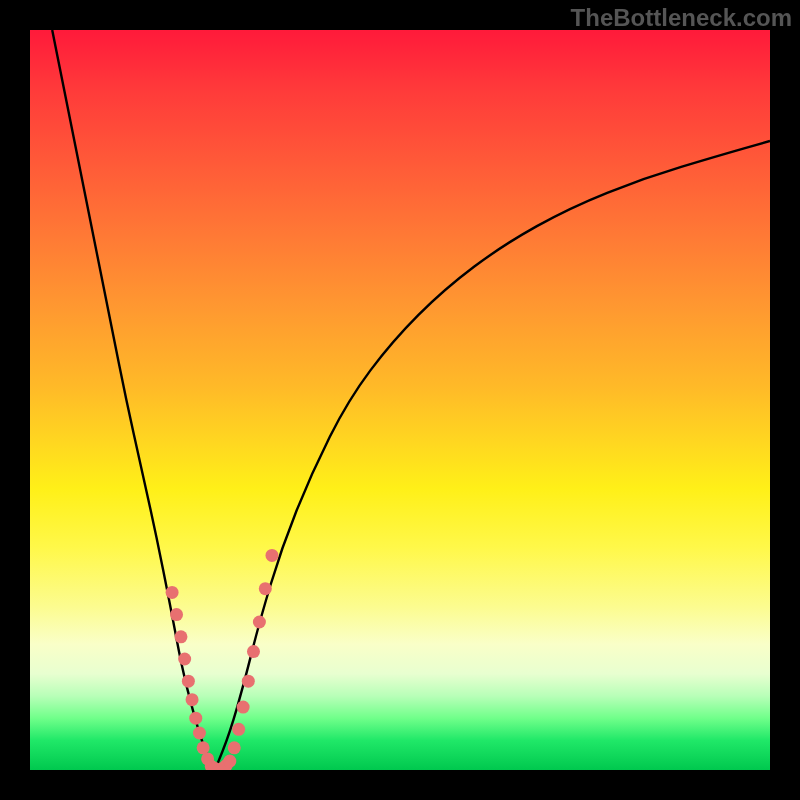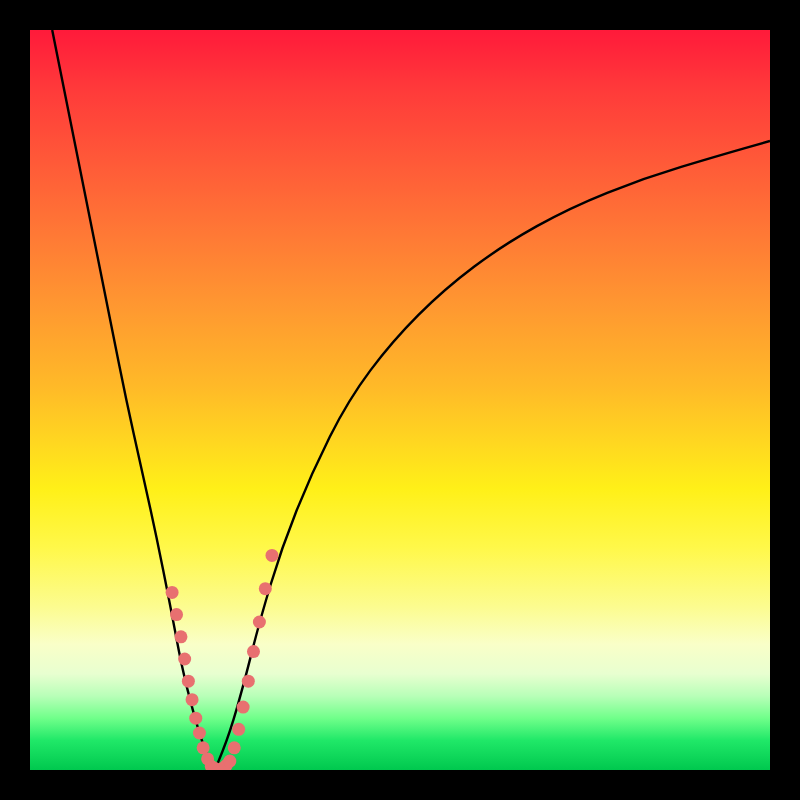--- a/index.html
+++ b/index.html
@@ -22,20 +22,21 @@
  #70ff8a 93%,
  #20e868 96%,
  #00c84e 100%)}
 svg.curves{position:absolute;inset:0;width:100%;height:100%}
 .brand{position:absolute;top:4px;right:8px;color:#555;font-size:24px;font-weight:600;font-family:Arial,Helvetica,sans-serif}
 </style>
 </head>
 <body>
 
 <div class="frame">
+  <div class="brand">TheBottleneck.com</div>
   <div class="plot">
     <div class="gradient"></div>
     <svg class="curves" viewBox="0 0 740 740" preserveAspectRatio="none">
       <path fill="none" stroke="#000" stroke-width="2.4" d="M 22.2 0 Q 22.2 0 29.6 37 Q 37 74 44.400000000000006 111 Q 51.800000000000004 148 59.2 185 Q 66.6 222 74 259 Q 81.4 296 88.80000000000001 333 Q 96.2 370 103.6 403.3 Q 111 436.6 118.4 469.9 Q 125.80000000000001 503.2 133.2 540.2 Q 140.6 577.2 146.14999999999998 606.8 Q 151.7 636.4 157.25 658.5999999999999 Q 162.8 680.8 168.35 699.3 Q 173.89999999999998 717.8 179.45 728.9 L 185 740"></path>
       <path fill="none" stroke="#000" stroke-width="2.4" d="M 185 740 Q 185 740 192.4 721.5 Q 199.8 703 207.2 677.1 Q 214.6 651.2 222 621.6 Q 229.4 592 240.5 555 Q 251.60000000000002 518 266.4 481 Q 281.2 444 299.7 407 Q 318.2 370 340.4 340.4 Q 362.59999999999997 310.8 388.5 284.9 Q 414.40000000000003 259 444 236.8 Q 473.6 214.60000000000002 506.9 196.10000000000002 Q 540.1999999999999 177.60000000000002 577.1999999999999 162.8 Q 614.1999999999999 148 651.2 136.90000000000003 Q 688.2 125.80000000000007 714.1 118.40000000000003 L 740 111"></path>
       <g id="markers">
           <circle cx="142.08" cy="562.4" r="6.5" fill="#e87070"></circle>
           <circle cx="146.52" cy="584.6" r="6.5" fill="#e87070"></circle>
           <circle cx="150.95999999999998" cy="606.8" r="6.5" fill="#e87070"></circle>
           <circle cx="154.66" cy="629" r="6.5" fill="#e87070"></circle>

